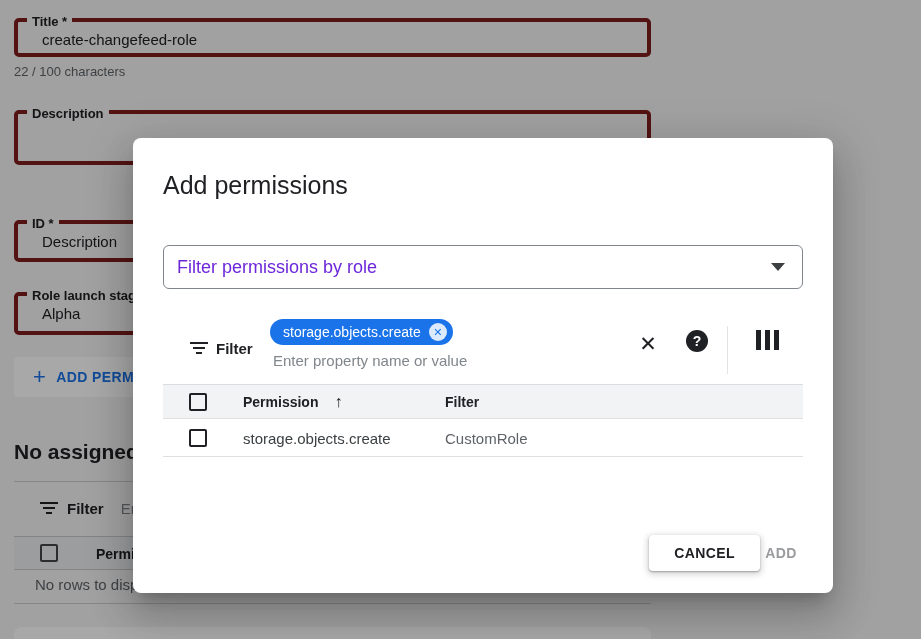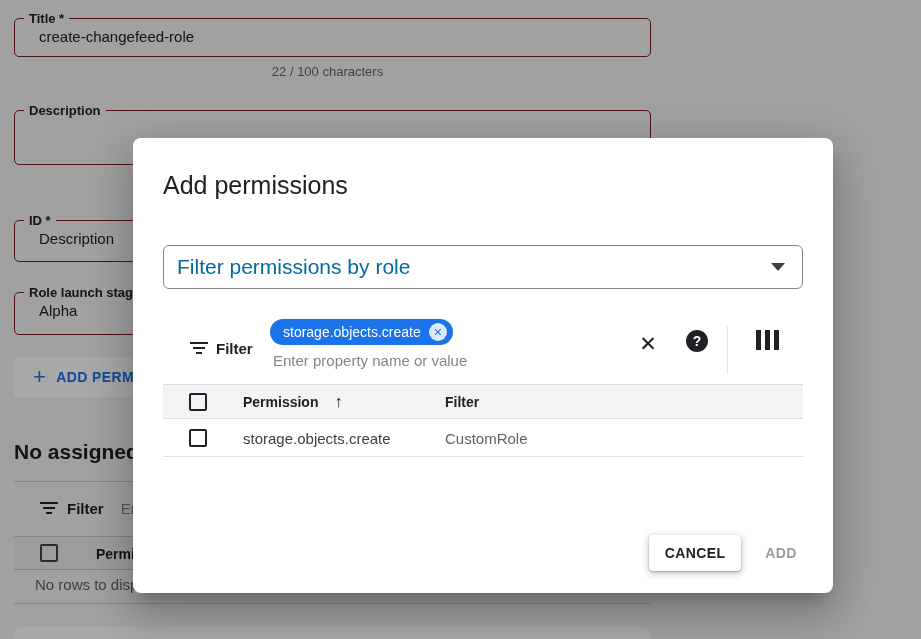--- a/index.html
+++ b/index.html
@@ -3,29 +3,29 @@
 <meta charset="utf-8">
 <style>
   html,body{margin:0;padding:0}
   body{
     width:921px;height:639px;overflow:hidden;position:relative;
     background:#f4f4f4;
     font-family:"Liberation Sans","DejaVu Sans",sans-serif;
     color:#202124;
   }
   
-  .fld{position:absolute;left:14px;border:1px solid #7f1d1d;border-radius:5px;background:transparent;box-sizing:border-box}
+  .fld{position:absolute;left:14px;border:4px solid #7f1d1d;border-radius:5px;background:transparent;box-sizing:border-box}
   .fld-label{position:absolute;top:-8px;left:9px;background:#f4f4f4;padding:0 5px;font-size:13px;font-weight:700;color:#202124;line-height:15px;white-space:nowrap}
   .fld-value{position:absolute;left:24px;top:9px;font-size:15px;color:#202124;white-space:nowrap}
   .fld-title{top:18px;width:637px;height:39px}
   .fld-desc{top:110px;width:637px;height:55px}
   .fld-desc .fld-value{top:6px}
   .fld-id{top:220px;width:637px;height:42px}
   .fld-role{top:292px;width:637px;height:43px}
-  .char-counter{position:absolute;left:14px;top:64px;width:627px;text-align:center;font-size:13px;color:#5f6368}
+  .char-counter{position:absolute;left:14px;top:64px;width:627px;text-align:left;font-size:13px;color:#5f6368}
   .add-perm-btn{position:absolute;left:14px;top:357px;width:208px;height:40px;background:#fff;border:none;border-radius:4px;
     color:#1a73e8;font-weight:700;font-size:14px;letter-spacing:.4px;display:flex;align-items:center;gap:10px;
     padding:0 0 0 19px;cursor:pointer;font-family:inherit;box-sizing:border-box}
   .plus-icon{font-size:22px;font-weight:400;line-height:18px}
   .plus-icon::before{content:"+"}
   .bg-heading{position:absolute;left:14px;top:440px;font-size:21px;font-weight:700;color:#202124;white-space:nowrap}
   .divider{position:absolute;left:14px;width:637px;height:1px;background:#c9cbcd}
   .div-1{top:481px}
   .div-2{top:603px}
   .bg-filter-row{position:absolute;left:40px;top:498px;height:20px;display:flex;align-items:center;white-space:nowrap}
@@ -44,21 +44,21 @@
   .bottom-box{position:absolute;left:14px;top:627px;width:637px;height:30px;background:#fff;border-radius:8px 8px 0 0}
   
   .scrim{position:absolute;inset:0;background:rgba(0,0,0,.34);z-index:5}
   
   .modal{position:absolute;left:133px;top:138px;width:700px;height:455px;background:#fff;border-radius:8px;z-index:10;
     box-shadow:0 11px 15px -7px rgba(0,0,0,.2),0 24px 38px 3px rgba(0,0,0,.14),0 9px 46px 8px rgba(0,0,0,.12)}
   .dlg-title{position:absolute;left:30px;top:33px;font-size:25px;font-weight:400;color:#202124}
   .role-select{position:absolute;left:30px;top:107px;width:640px;height:44px;box-sizing:border-box;
     border:1px solid #80868b;border-radius:6px;display:flex;align-items:center;justify-content:space-between;
     padding:0 17px 0 13px;cursor:pointer;background:#fff}
-  .role-select-text{font-size:21px;color:#0369a1}
+  .role-select-text{font-size:18px;color:#6d28d9}
   .caret-down{width:0;height:0;border-left:7px solid transparent;border-right:7px solid transparent;border-top:8px solid #3c4043}
   .toolbar{position:absolute;left:30px;top:177px;width:640px;height:70px;border-bottom:1px solid #dadce0;box-sizing:border-box}
   .toolbar .filter-icon{position:absolute;left:27px;top:27px}
   .toolbar-filter-label{position:absolute;left:53px;top:25px;font-size:15px;font-weight:700;color:#202124}
   .chip{position:absolute;left:107px;top:4px;height:26px;border-radius:13px;background:#1a73e8;color:#fff;
     display:inline-flex;align-items:center;gap:8px;padding:0 6px 0 13px;font-size:14px;white-space:nowrap}
   .chip-remove{width:18px;height:18px;border-radius:50%;background:rgba(255,255,255,.85);color:#1a73e8;
     display:flex;align-items:center;justify-content:center;font-size:11px;font-weight:700;cursor:pointer}
   .chip-remove::before{content:"\2715"}
   .toolbar-input{position:absolute;left:110px;top:37px;width:330px;border:none;outline:none;background:transparent;
@@ -77,21 +77,21 @@
   .thead{position:relative;height:33px;background:#f1f3f4;border-bottom:1px solid #e0e0e0}
   .trow{position:relative;height:37px;border-bottom:1px solid #e0e0e0;background:#fff}
   .col-cb{position:absolute;left:26px;top:50%;transform:translateY(-50%)}
   .col-perm{position:absolute;left:80px;top:50%;transform:translateY(-50%);white-space:nowrap;display:flex;align-items:center}
   .col-status{position:absolute;left:282px;top:50%;transform:translateY(-50%);white-space:nowrap}
   .th-label{font-size:14px;font-weight:700;color:#202124}
   .sort-arrow{margin-left:16px;font-size:16px;font-weight:700;color:#202124;line-height:1}
   .sort-arrow::before{content:"\2191"}
   .td-perm{font-size:15px;color:#3c4043}
   .td-status{font-size:15px;color:#5f6368}
-  .cancel-btn{position:absolute;left:516px;top:397px;width:92px;height:36px;background:#fff;border:none;border-radius:4px;
+  .cancel-btn{position:absolute;left:516px;top:397px;width:111px;height:36px;background:#fff;border:none;border-radius:4px;
     box-shadow:0 1px 2px rgba(0,0,0,.3),0 2px 6px 2px rgba(0,0,0,.15);
     font-size:14px;font-weight:700;letter-spacing:.4px;color:#202124;cursor:pointer;font-family:inherit}
   .add-btn-dlg{position:absolute;left:616px;top:397px;width:64px;height:36px;background:none;border:none;
     font-size:14px;font-weight:700;letter-spacing:.4px;color:#999b9e;font-family:inherit}
 </style>
 </head>
 <body>
 
 <div>
 

